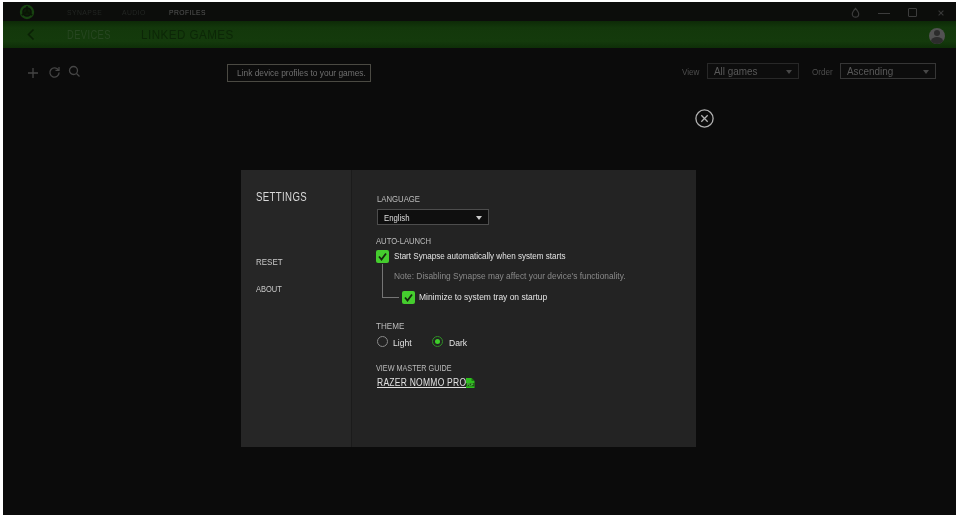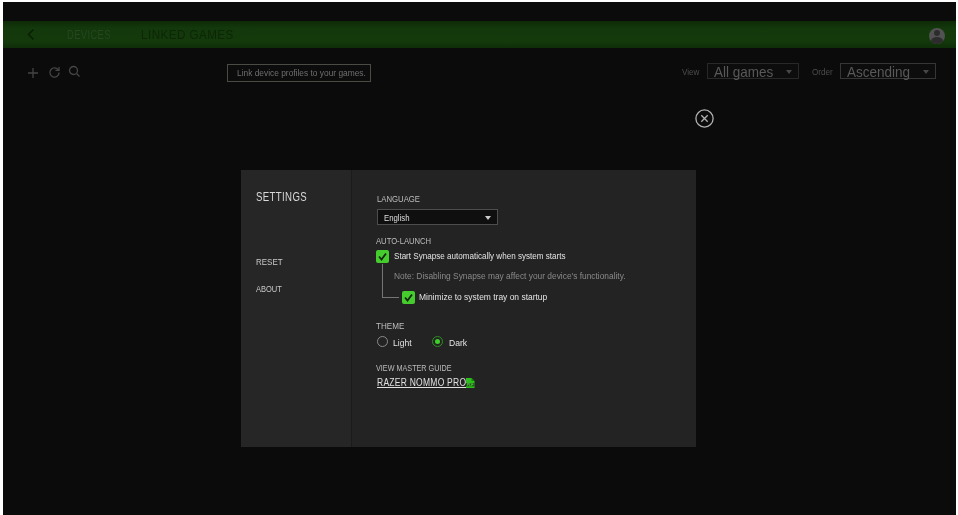--- a/index.html
+++ b/index.html
@@ -14,35 +14,35 @@
 
   
   #greenbar { left:0; top:21px; width:958px; height:27px;
     background:linear-gradient(to bottom, #0d2a07 0%, #13380b 25%, #143a0c 75%, #0e2e08 100%); }
   .navtab { top:7px; font-size:12.5px; letter-spacing:0.5px; transform-origin:0 0; white-space:nowrap; }
   #linkbtn { left:227px; top:64px; width:144px; height:18px; border:1px solid #4b4a43;
     color:#6f6f6f; font-size:9px; background:#0c0c0c;padding-left:44px; }
   #linkbtn i { position:absolute; left:9px; top:0; font-style:normal; line-height:16px; transform:scaleX(.93); transform-origin:0 0; white-space:nowrap; }
   .ddlabel { top:67px; font-size:9px; color:#4d4d4d; transform:scaleX(.9); transform-origin:0 0; white-space:nowrap; }
   .ddbox { top:63px; height:16px; background:#0d0d0d; border:1px solid #282828;
-    font-size:15px; color:#595959; line-height:14px; }
+    font-size:11px; color:#595959; line-height:14px; }
   .ddbox i { position:absolute; left:6px; top:0; font-style:normal; line-height:15px; transform:scaleX(.9); transform-origin:0 0; white-space:nowrap; }
   .ddarrow { position:absolute; right:6px; top:6px; width:0; height:0;
     border-left:3.5px solid transparent; border-right:3.5px solid transparent; border-top:4px solid #474747; }
 
   
   #dialog { left:241px; top:130px; width:455px; height:277px; background:#232323;margin-top:40px; }
   #leftpanel { left:0; top:0; width:111px; height:277px; background:#262626; border-right:1px solid #1b1b1b; }
   #settings-title { left:15px; top:18.5px; font-size:13px; letter-spacing:0.5px; color:#d9d9d9; transform:scaleX(.74); transform-origin:0 0; white-space:nowrap; }
   #general-row { left:3px; top:48px; width:107px; height:27px; background:#6b6b6b; }
   #general-row span { position:absolute; left:12px; top:8px; font-size:9.5px; letter-spacing:0.3px; color:#3fae37; transform:scaleX(.75); transform-origin:0 0; white-space:nowrap; }
   .navitem { left:15px; font-size:9.5px; letter-spacing:0; color:#c9c9c9; transform-origin:0 0; white-space:nowrap; }
 
   .rp-label { font-size:8.5px; letter-spacing:0; color:#bdbdbd; transform-origin:0 0; white-space:nowrap; }
-  #lang-dd { left:136px; top:39px; width:121px; height:16px; background:#0f0f0f; border:1px solid #4d4d4d;
+  #lang-dd { left:136px; top:39px; width:112px; height:16px; background:#0f0f0f; border:1px solid #4d4d4d;
     color:#dedede; font-size:9.5px; line-height:14px; }
   #lang-dd i { position:absolute; left:6px; top:0; font-style:normal; line-height:15px; transform:scaleX(.82); transform-origin:0 0; white-space:nowrap; }
   #lang-dd .ddarrow { border-top-color:#cccccc; top:5.5px; }
 
   .cb { width:13px; height:13px; background:#45cd2e; border-radius:2px; }
   .cb svg { position:absolute; left:0; top:0; }
   .cbtext { font-size:9.5px; color:#e3e3e3; transform-origin:0 0; white-space:nowrap; }
   .note { font-size:9px; color:#8a8a8a; transform:scaleX(.93); transform-origin:0 0; white-space:nowrap; }
 
   .radio { width:11px; height:11px; border-radius:50%; border:1px solid #8a8a8a; background:transparent; }
@@ -54,20 +54,39 @@
     text-decoration:underline; transform:scaleX(.85); transform-origin:0 0; white-space:nowrap; }
 
   
   #closebtn { left:695px; top:109px; width:19px; height:19px; }
 </style>
 </head>
 <body>
 <div id="app">
     <div id="stage">
 
+  <div class="abs" id="titlebar">
+    <svg class="abs" style="left:19px; top:4px; filter:blur(.4px);" width="16" height="16" viewBox="0 0 16 16">
+      <circle cx="8" cy="8" r="6" fill="none" stroke="#174310" stroke-width="2.4"></circle>
+      <circle cx="8" cy="8" r="3.6" fill="#0b1d06"></circle>
+      <path d="M8 8 L8 2 M8 8 L2.8 11 M8 8 L13.2 11" stroke="#0a1505" stroke-width="1.6"></path>
+    </svg>
+    <span class="abs menuitem" style="left:67px;">SYNAPSE</span>
+    <span class="abs menuitem" style="left:122px;">AUDIO</span>
+    <span class="abs menuitem" style="left:169px; color:#585858;">PROFILES</span>
+
+    <svg class="abs" style="left:850px; top:7px;" width="11" height="11" viewBox="0 0 12 12">
+      <path d="M6 1.5 C6 1.5 9.5 5.5 9.5 7.6 A3.5 3.5 0 0 1 2.5 7.6 C2.5 5.5 6 1.5 6 1.5 Z" fill="none" stroke="#3c3c3c" stroke-width="1.3"></path>
+    </svg>
+    <div class="abs" style="left:878px; top:12.5px; width:12px; height:1.5px; background:#3c3c3c;"></div>
+    <div class="abs" style="left:908px; top:8px; width:9px; height:9px; border:1.3px solid #3c3c3c; border-radius:1px;"></div>
+    <svg class="abs" style="left:937px; top:9px;" width="8" height="8" viewBox="0 0 10 10">
+      <path d="M2 2 L8 8 M8 2 L2 8" stroke="#383838" stroke-width="1.4"></path>
+    </svg>
+  </div>
 
   <div class="abs" id="greenbar">
     <svg class="abs" style="left:26px; top:7px;" width="10" height="13" viewBox="0 0 10 13">
       <path d="M7.5 1.5 L2.5 6.5 L7.5 11.5" fill="none" stroke="#0a2005" stroke-width="1.6"></path>
     </svg>
     <span class="abs navtab" style="left:67px; color:#274621; transform:scaleX(.75);">DEVICES</span>
     <span class="abs navtab" style="left:141px; color:#0c2607; transform:scaleX(.93);">LINKED GAMES</span>
     <div class="abs" style="left:929px; top:6.5px; width:16px; height:16px; border-radius:50%; background:#525252; overflow:hidden;">
       <div class="abs" style="left:5px; top:2.5px; width:6px; height:6px; border-radius:50%; background:#2c2c2c;"></div>
       <div class="abs" style="left:2px; top:9.5px; width:12px; height:8px; border-radius:50% 50% 0 0; background:#2c2c2c;"></div>

